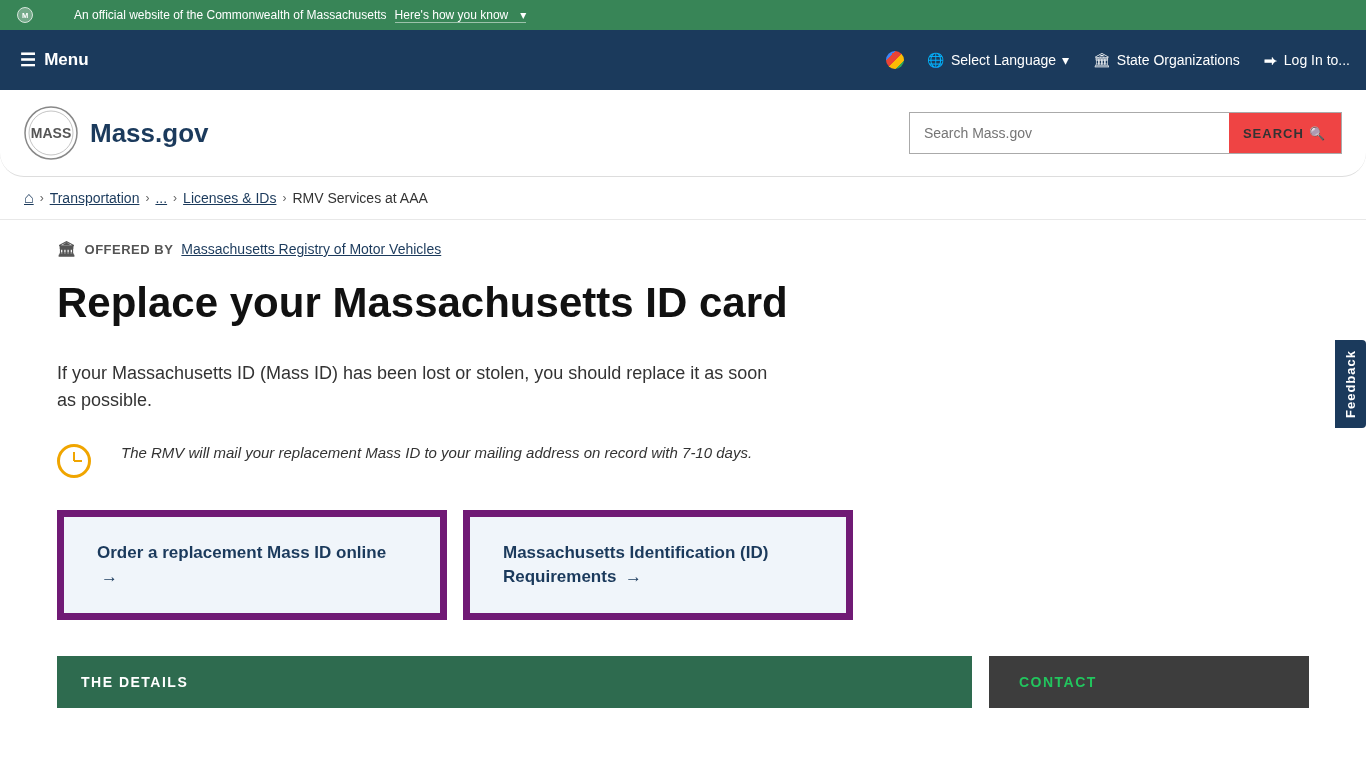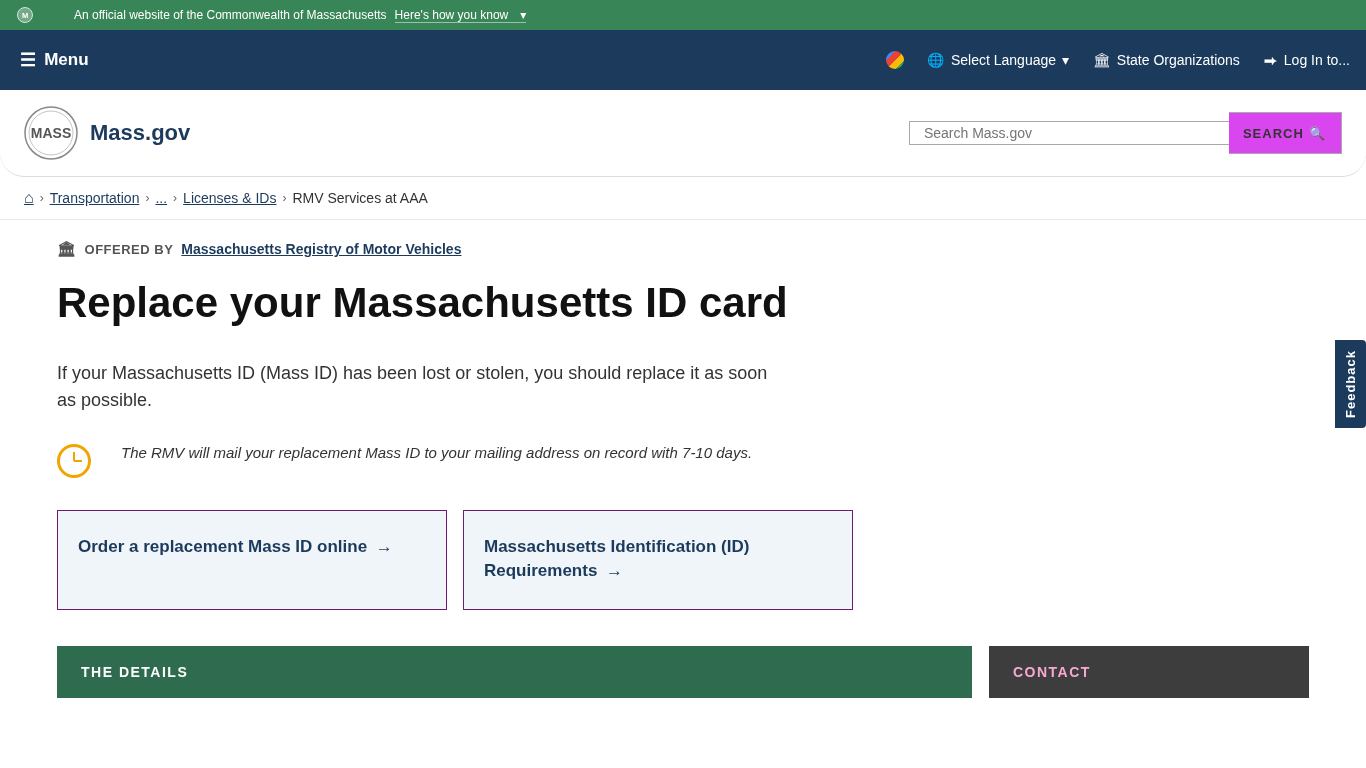--- a/index.html
+++ b/index.html
@@ -90,41 +90,41 @@
       align-items: center;
       gap: 12px;
       text-decoration: none;
       color: inherit;
     }
     .logo-seal {
       width: 54px;
       height: 54px;
     }
     .logo-text {
-      font-size: 22px;
+      font-size: 26px;
       font-weight: 700;
       color: #1b3a5c;
       text-align: center;
     }
     .search-area {
       display: flex;
       align-items: center;
       gap: 0;
     }
     .search-input {
       border: 1px solid #aaa;
       border-right: none;
       padding: 8px 14px;
       font-size: 14px;
       width: 320px;
-      height: 24px;
+      height: 42px;
       outline: none;
     }
     .search-btn {
-      background: #d946ef;
+      background: #ef4444;
       border: 1px solid #aaa;
       border-left: none;
       padding: 8px 14px;
       font-size: 13px;
       font-weight: 700;
       letter-spacing: 1px;
       cursor: pointer;
       height: 42px;
       color: #333;
       display: flex;
@@ -167,21 +167,21 @@
       color: #555;
       margin-bottom: 20px;
       text-transform: uppercase;
       letter-spacing: 0.5px;
       font-weight: 600;
     }
     .offered-by a {
       color: #1b3a5c;
       text-decoration: underline;
       text-transform: none;
-      font-weight: 700;
+      font-weight: 400;
       letter-spacing: 0;
       font-size: 14px;
     }
     .building-icon { font-size: 15px; color: #555; }
     .page-title {
       font-size: 42px;
       font-weight: 700;
       color: #111;
       margin-bottom: 20px;
       line-height: 1.2;
@@ -241,23 +241,23 @@
     }
 
     
     .cards-row {
       display: flex;
       gap: 16px;
       margin-bottom: 36px;
       flex-wrap: wrap;
     }
     .card {
-      border: 1px solid #701a75;
+      border: 7px solid #701a75;
       background: #f0f5fa;
-      padding: 24px 20px;
+      padding: 24px 33px;
       width: 390px;
       min-height: 100px;
       cursor: pointer;
       text-decoration: none;
       display: block;
       transition: background 0.15s;
     }
     .card-link {
       color: #1b3a5c;
       font-size: 17px;
@@ -278,22 +278,22 @@
       padding: 18px 24px;
       font-size: 14px;
       font-weight: 700;
       letter-spacing: 1.5px;
       text-transform: uppercase;
       flex: 1;
       max-width: 940px;
     }
     .contact-section {
       background: #3d3d3d;
-      color: #f9a8d4;
-      padding: 18px 24px;
+      color: #22c55e;
+      padding: 18px 30px;
       font-size: 14px;
       font-weight: 700;
       letter-spacing: 1.5px;
       text-transform: uppercase;
       flex: 0 0 320px;
     }
 
     .feedback-tab-wrapper {
       position: fixed;
       right: 0;

